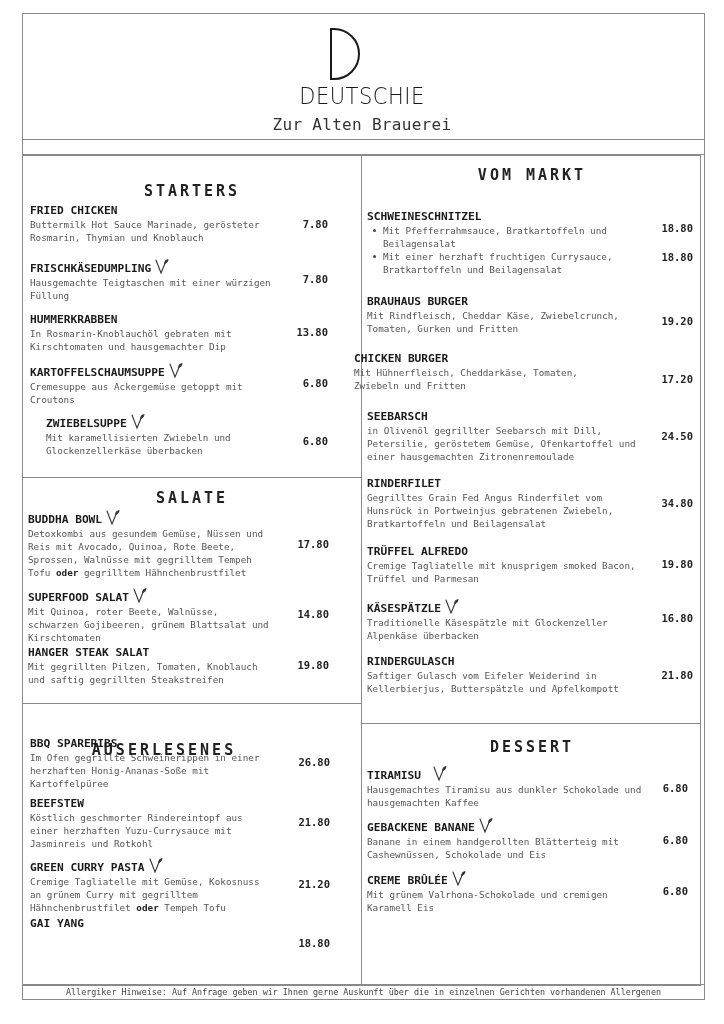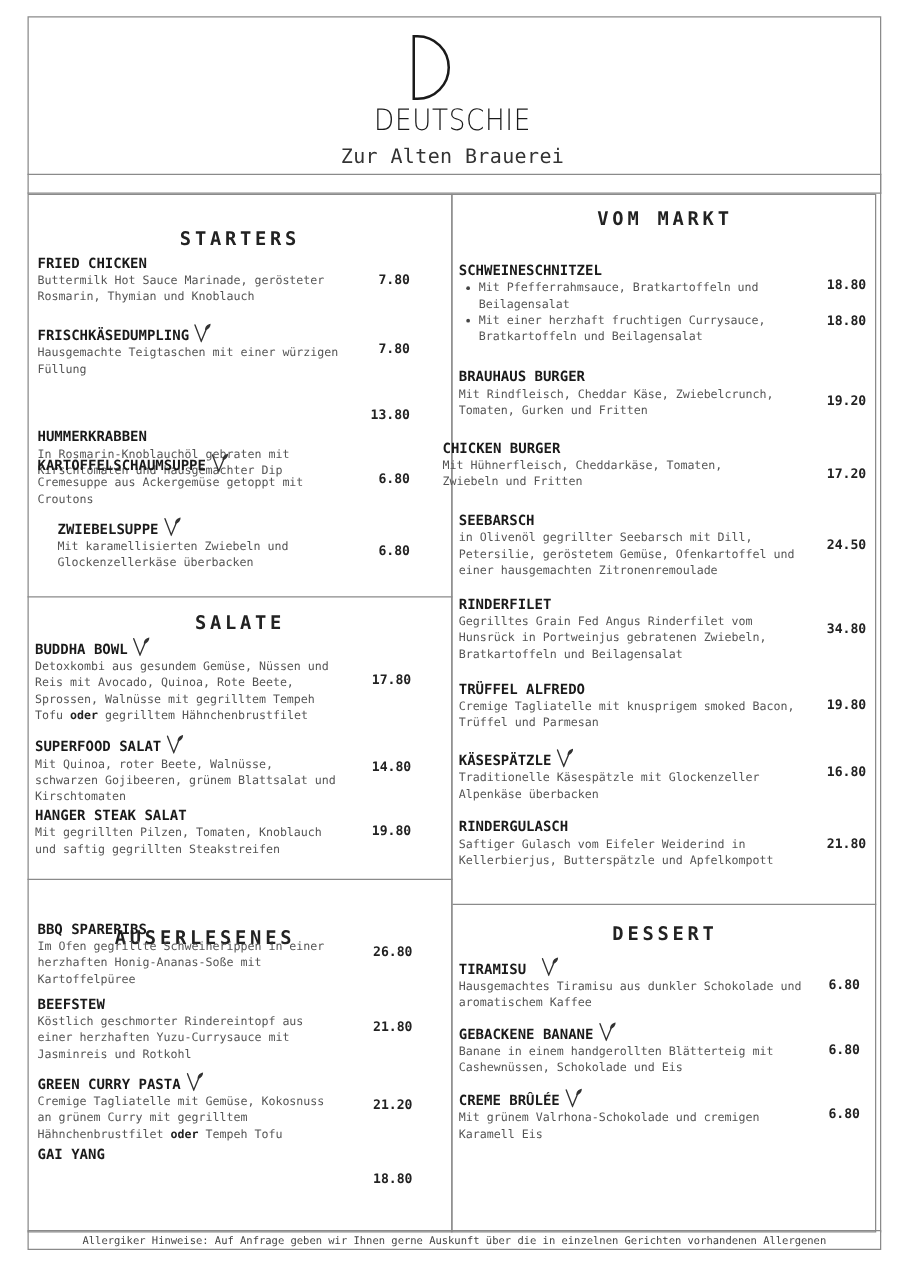--- a/index.html
+++ b/index.html
@@ -98,21 +98,21 @@
 
 <div class="item" style="left:30px;top:258px;width:265px;">
   <div class="item-name"><span>FRISCHKÄSEDUMPLING</span><svg class="veg" width="14" height="16">
         <use href="#leafv"></use>
       </svg></div>
   <div class="item-desc">Hausgemachte Teigtaschen mit einer würzigen
 Füllung</div>
 </div>
 <div class="price" style="left:278px;top:273px;">7.80</div>
 
-<div class="item" style="left:30px;top:313px;width:265px;margin-top:30px;">
+<div class="item" style="left:30px;top:313px;width:265px;">
   <div class="item-name">HUMMERKRABBEN</div>
   <div class="item-desc">In Rosmarin-Knoblauchöl gebraten mit
 Kirschtomaten und hausgemachter Dip</div>
 </div>
 <div class="price" style="left:278px;top:326px;">13.80</div>
 
 <div class="item" style="left:30px;top:362px;width:265px;">
   <div class="item-name"><span>KARTOFFELSCHAUMSUPPE</span><svg class="veg" width="14" height="16">
         <use href="#leafv"></use>
       </svg></div>
@@ -258,21 +258,21 @@
 </div>
 <div class="price" style="left:643px;top:669px;">21.80</div>
 
 <div class="sec-title" style="left:362px;width:340px;top:738px;">DESSERT</div>
 
 <div class="item" style="left:367px;top:765px;width:295px;">
   <div class="item-name"><span>TIRAMISU</span><svg class="veg" width="14" height="16" style="margin-left:12px">
         <use href="#leafv"></use>
       </svg></div>
   <div class="item-desc">Hausgemachtes Tiramisu aus dunkler Schokolade und
-aromatischem Kaffee</div>
+hausgemachten Kaffee</div>
 </div>
 <div class="price" style="left:638px;top:782px;">6.80</div>
 
 <div class="item" style="left:367px;top:817px;width:295px;">
   <div class="item-name"><span>GEBACKENE BANANE</span><svg class="veg" width="14" height="16">
         <use href="#leafv"></use>
       </svg></div>
   <div class="item-desc">Banane in einem handgerollten Blätterteig mit
 Cashewnüssen, Schokolade und Eis</div>
 </div>

